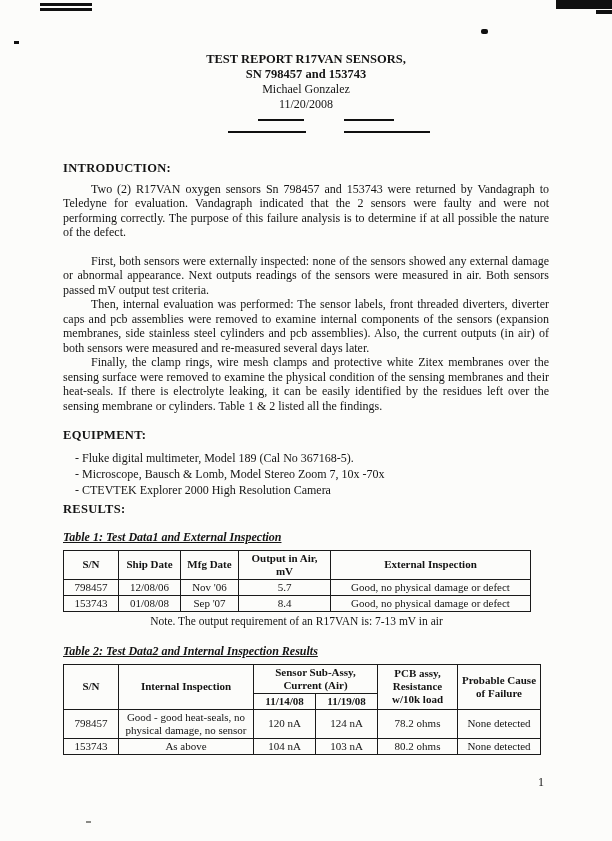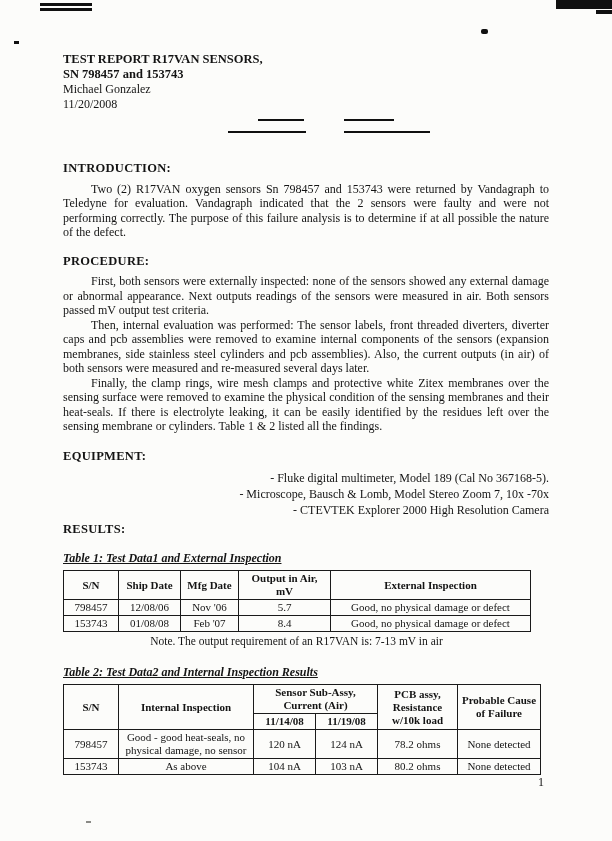--- a/index.html
+++ b/index.html
@@ -6,38 +6,38 @@
   html,body { width:612px; height:841px; }
   body { background:#e9e9e6; }
   .page {
     position:relative; width:612px; height:841px;
     background:#fcfcfa; color:#141414; overflow:hidden;
     font-family:"Liberation Serif", serif; font-size:12px; line-height:14.5px;
   }
   .content { padding:52px 63px 0 63px; }
 
   
-  .title-block { line-height:15px; }
+  .title-block { text-align:center; line-height:15px; }
   .title-block .bold { font-weight:bold; font-size:12.5px; }
 
   
   .artifact { position:absolute; background:#101010; }
   .artifact.soft { background:#8a8a86; }
 
   
   .section-heading { font-weight:bold; font-size:12.5px; letter-spacing:.3px; }
   .sec-intro { margin-top:49px; }
   .sec-proc  { margin-top:14px; }
   .sec-equip { margin-top:15px; }
   .sec-results { margin-top:4px; }
   p.para { margin-top:6px; text-align:justify; text-indent:28px; }
   p.para + p.para { margin-top:0; }
 
   .equip-list { margin-top:7px; padding-left:12px; }
-  .equip-item { padding-left:14px; text-indent:-14px; line-height:16px;text-align:right; }
+  .equip-item { padding-left:14px; text-indent:-14px; line-height:16px; }
 
   
   .tbl-caption { font-weight:bold; font-size:12px; text-decoration:underline; margin-top:14px;font-style:italic; }
   table.tbl { border-collapse:collapse; table-layout:fixed; margin-top:5px; font-size:11px; line-height:13px; }
   table.tbl th, table.tbl td {
     border:1px solid #1a1a1a; text-align:center; vertical-align:middle;
     padding:1px 3px;
   }
   table.tbl th { font-weight:bold; }
   .tbl-note { width:467px; text-align:center; font-size:11.5px; margin-top:2px; }
@@ -70,21 +70,20 @@
       <div>Michael Gonzalez</div>
       <div>11/20/2008</div>
     </header>
 
     <section class="sec-intro">
       <h2 class="section-heading">INTRODUCTION:</h2>
       <p class="para">Two (2) R17VAN oxygen sensors Sn 798457 and 153743 were returned by Vandagraph to Teledyne for evaluation. Vandagraph indicated that the 2 sensors were faulty and were not performing correctly. The purpose of this failure analysis is to determine if at all possible the nature of the defect.</p>
     </section>
 
     <section class="sec-proc">
-      <h2 class="section-heading">PROCEDURE:</h2>
       <p class="para">First, both sensors were externally inspected:  none of the sensors showed any external damage or abnormal appearance.  Next outputs readings of the sensors were measured in air. Both sensors passed mV output test criteria.</p>
       <p class="para">Then, internal evaluation was performed:  The sensor labels, front threaded diverters, diverter caps and pcb assemblies were removed to examine internal components of the sensors (expansion membranes, side stainless steel cylinders and pcb assemblies).  Also, the current outputs (in air) of both sensors were measured and re-measured several days later.</p>
       <p class="para">Finally, the clamp rings, wire mesh clamps and protective white Zitex membranes over the sensing surface were removed to examine the physical condition of the sensing membranes and their heat-seals. If there is electrolyte leaking, it can be easily identified by the residues left over the sensing membrane or cylinders. Table 1 &amp; 2 listed all the findings.</p>
     </section>
 
     <section class="sec-equip">
       <h2 class="section-heading">EQUIPMENT:</h2>
       <div class="equip-list">
         <div class="equip-item">-  Fluke digital multimeter, Model 189 (Cal No 367168-5).</div>
         <div class="equip-item">-  Microscope, Bausch &amp; Lomb, Model Stereo Zoom 7, 10x -70x</div>
@@ -117,21 +116,21 @@
           <tr>
             <td>798457</td>
             <td>12/08/06</td>
             <td>Nov '06</td>
             <td>5.7</td>
             <td>Good, no physical damage or defect</td>
           </tr>
           <tr>
             <td>153743</td>
             <td>01/08/08</td>
-            <td>Feb '07</td>
+            <td>Sep '07</td>
             <td>8.4</td>
             <td>Good, no physical damage or defect</td>
           </tr>
         </tbody>
       </table>
       <div class="tbl-note">Note. The output requirement of an R17VAN is:  7-13 mV in air</div>
 
       <div class="t2-wrap">
         <div class="tbl-caption" style="margin-top:0;">Table 2: Test Data2 and Internal Inspection Results</div>
         <table class="tbl">

